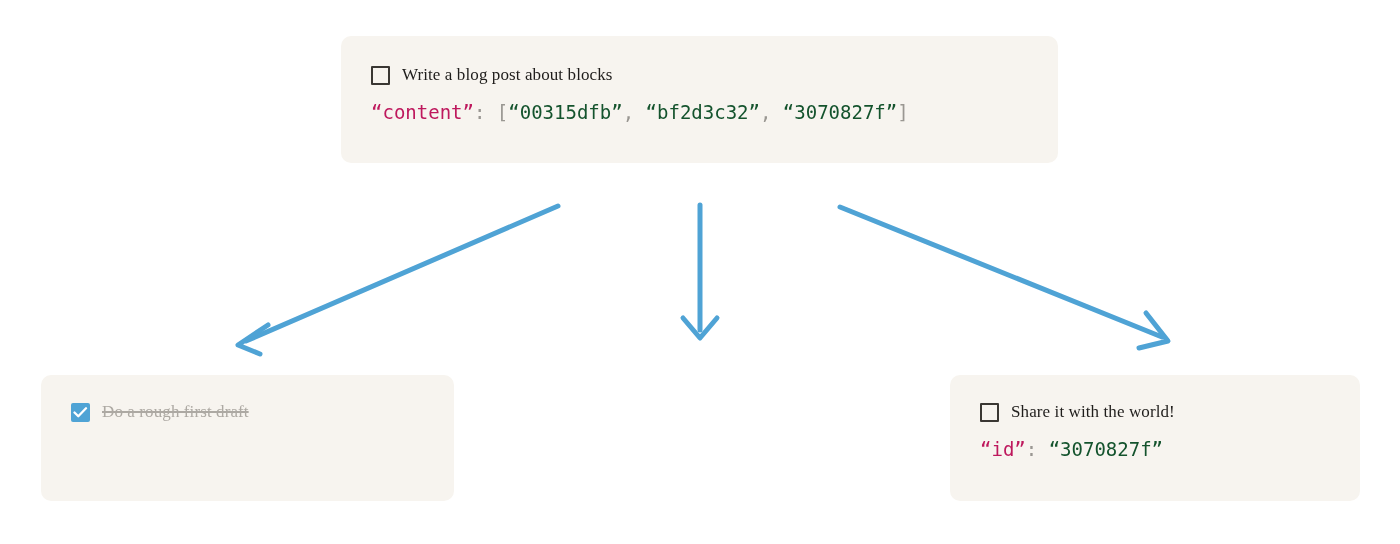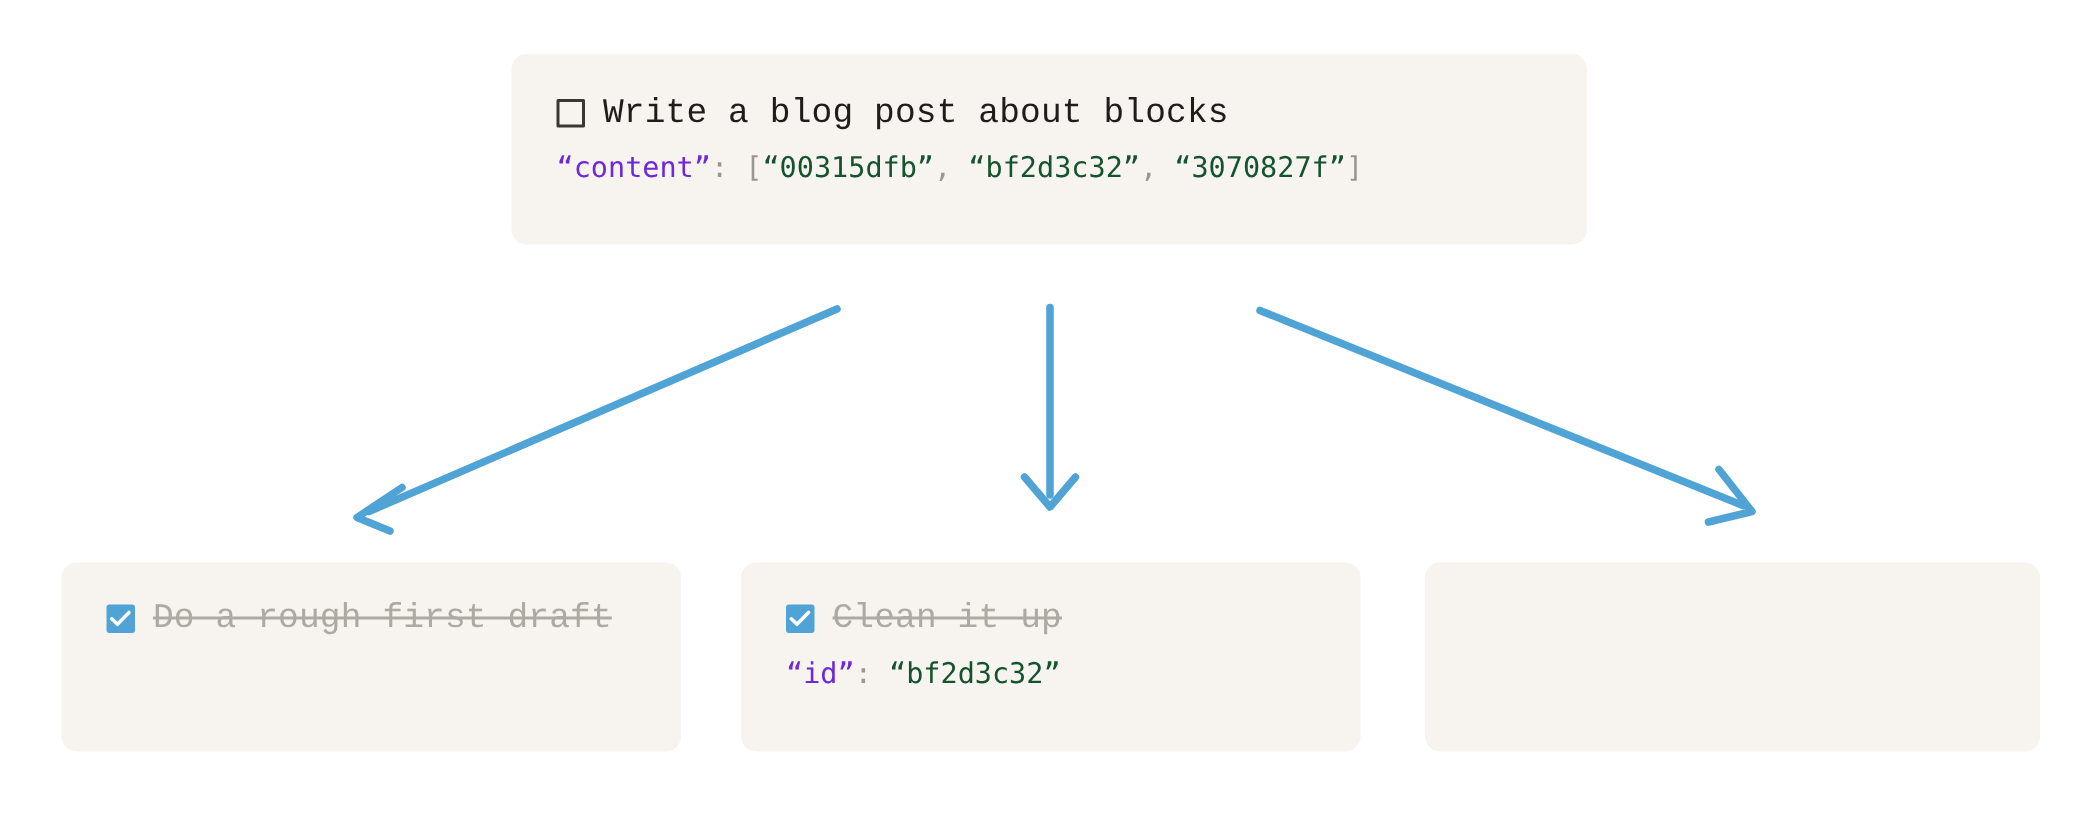--- a/index.html
+++ b/index.html
@@ -67,43 +67,43 @@
     background: #4FA3D5;
     border-radius: 2px;
   }
   .checkbox.checked svg {
     display: block;
     position: absolute;
     left: 2px;
     top: 3px;
   }
   .todo-label {
-    font-family: Liberation Mono, monospace;
-    font-size: 23px;
+    font-family: Liberation Serif, serif;
+    font-size: 17px;
     line-height: 22px;
     color: #1F1D1B;
     letter-spacing: 0.1px;
     white-space: nowrap;
   }
   .todo-label.done {
     color: #ADA9A3;
     text-decoration: line-through;
     text-decoration-thickness: 1.5px;
   }
 
   
   .code-row {
     margin-top: 11px;
     font-family: "DejaVu Sans Mono", "Liberation Mono", monospace;
     font-size: 19px;
     line-height: 26px;
     white-space: nowrap;
     letter-spacing: 0px;
   }
-  .tok-key    { color: #6d28d9; }
+  .tok-key    { color: #be185d; }
   .tok-punct  { color: #9A9792; }
   .tok-str    { color: #14532d; }
 
   
   #arrows {
     position: absolute;
     left: 0;
     top: 0;
     width: 1400px;
     height: 544px;
@@ -147,30 +147,24 @@
     <div class="todo-row">
       <span class="checkbox checked">
         <svg width="15" height="13" viewBox="0 0 15 13" xmlns="http://www.w3.org/2000/svg">
           <polyline points="1.5,6.5 5.3,10.2 13,2.3" fill="none" stroke="#ffffff" stroke-width="2.3" stroke-linecap="round" stroke-linejoin="round"></polyline>
         </svg>
       </span>
       <span class="todo-label done">Do a rough first draft</span>
     </div>
   </div>
 
-  <div class="card card-child card-child-2">
+
+  <div class="card card-child card-child-3">
     <div class="todo-row">
-      <span class="checkbox checked">
-        <svg width="15" height="13" viewBox="0 0 15 13" xmlns="http://www.w3.org/2000/svg">
-          <polyline points="1.5,6.5 5.3,10.2 13,2.3" fill="none" stroke="#ffffff" stroke-width="2.3" stroke-linecap="round" stroke-linejoin="round"></polyline>
-        </svg>
-      </span>
-      <span class="todo-label done">Clean it up</span>
+      <span class="checkbox unchecked"></span>
+      <span class="todo-label">Share it with the world!</span>
     </div>
     <div class="code-row">
-      <span class="tok-key">“id”</span><span class="tok-punct">:</span><span class="tok-punct"> </span><span class="tok-str">“bf2d3c32”</span>
+      <span class="tok-key">“id”</span><span class="tok-punct">:</span><span class="tok-punct"> </span><span class="tok-str">“3070827f”</span>
     </div>
-  </div>
-
-  <div class="card card-child card-child-3">
   </div>
 
 </div>
 
 </body></html>

